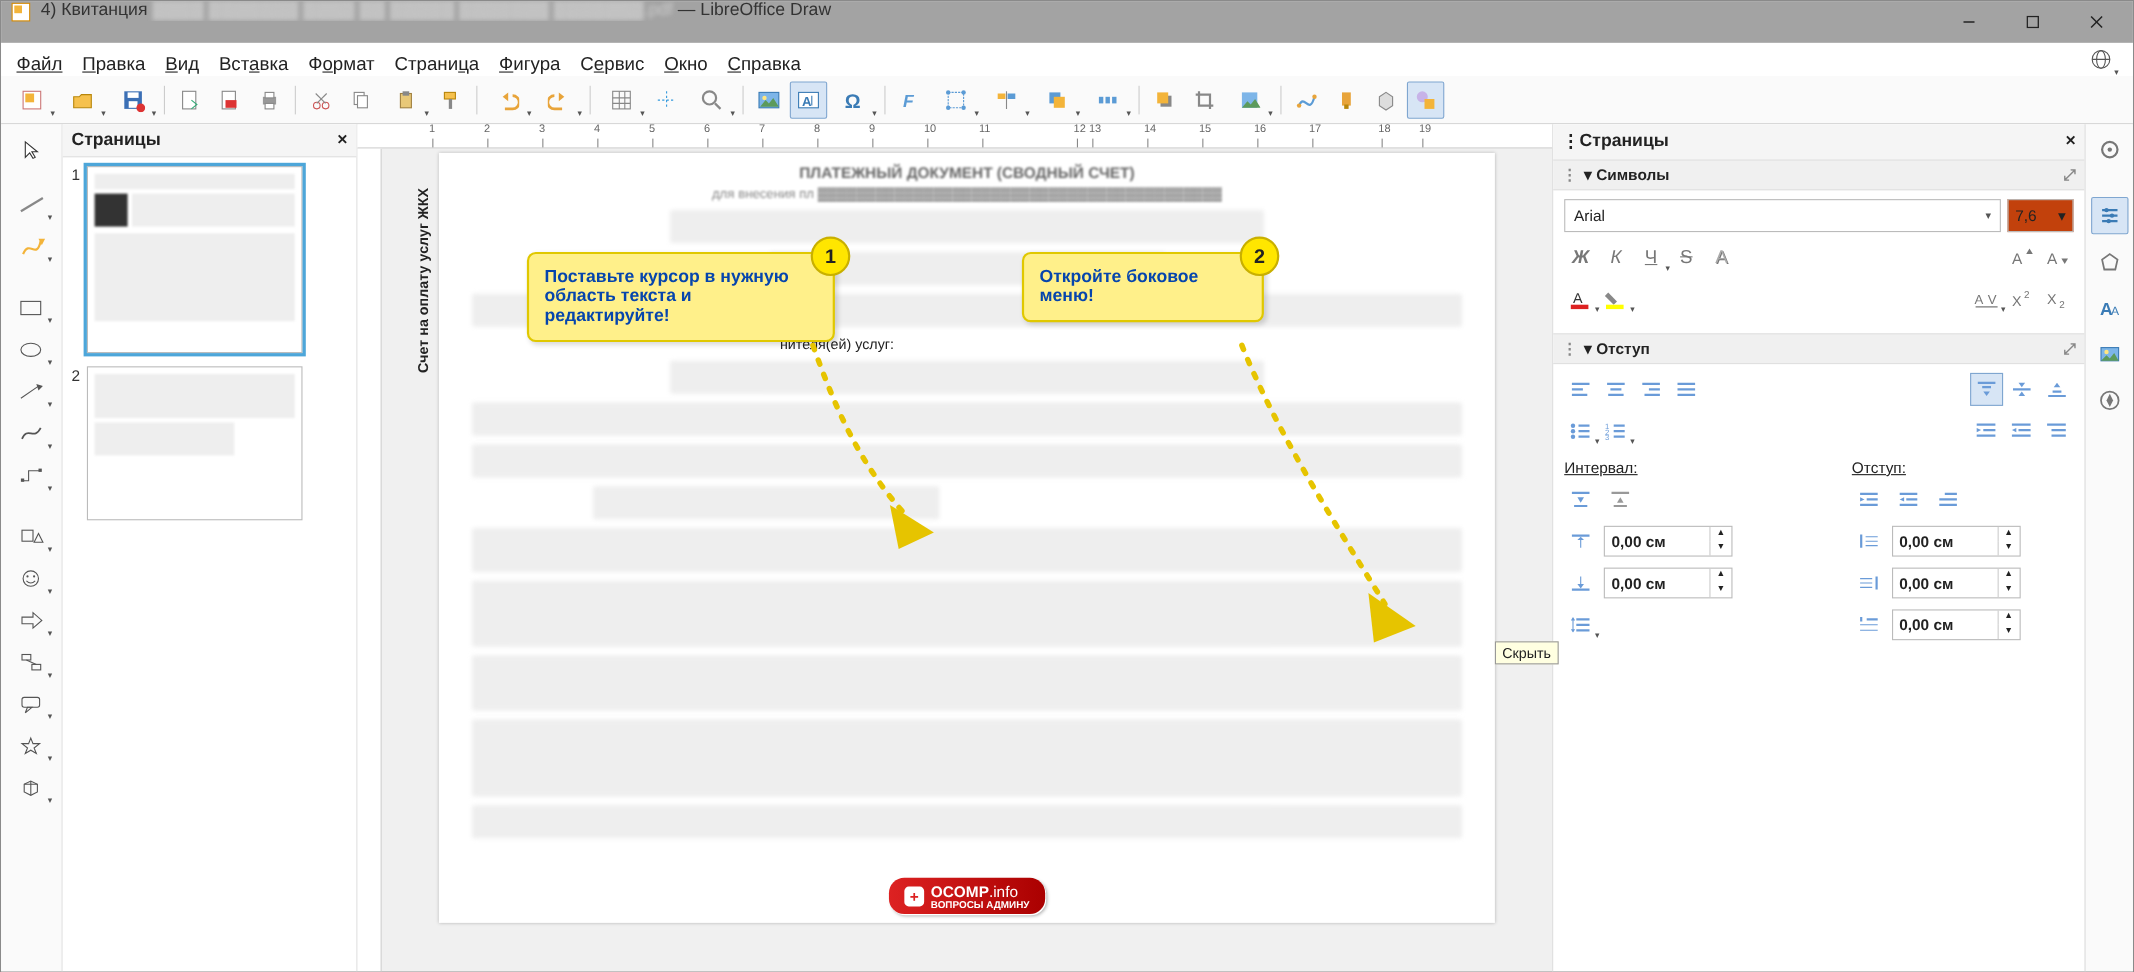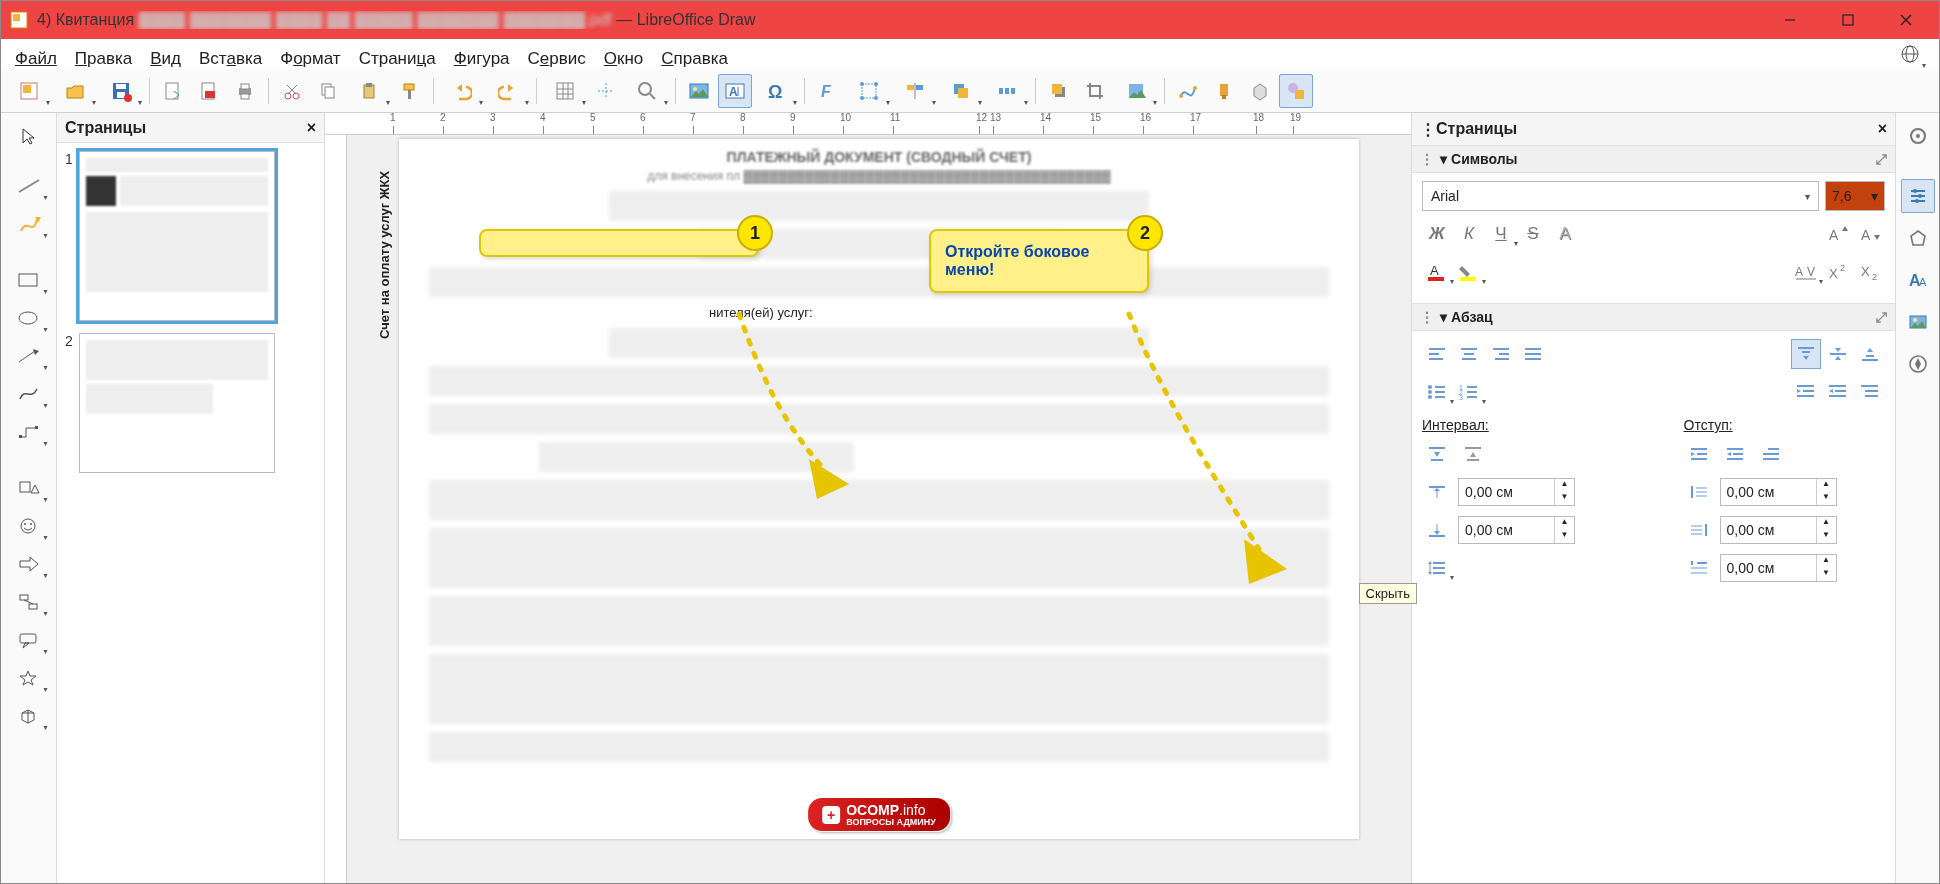--- a/index.html
+++ b/index.html
@@ -1,20 +1,20 @@
 <!DOCTYPE html>
 <html><head>
 <meta charset="utf-8">
 <style>
 * { box-sizing: border-box; margin: 0; padding: 0; font-family: "Segoe UI", Tahoma, sans-serif; }
 body { width: 1940px; height: 884px; background: #fff; overflow: hidden; font-size: 14px; color: #222; }
 .window { width: 1940px; height: 884px; border: 1px solid #8a8a8a; display: flex; flex-direction: column; }
 
 
-.titlebar { height: 38px; display: flex; align-items: center; padding: 0 4px 0 8px; background: #ef4444; }
+.titlebar { height: 38px; display: flex; align-items: flex-start; padding: 0 4px 0 8px; background: #a3a3a3; }
 .titlebar .app-icon { width: 20px; height: 20px; margin-right: 8px; display:inline-flex; align-items:center; justify-content:center; }
 .titlebar .title { flex: 1; font-size: 16px; color: #333; white-space: nowrap; overflow: hidden; }
 .titlebar .title .blur { color: #ccc; filter: blur(2px); }
 .titlebar .winbtns { display: flex; }
 .titlebar .winbtn { width: 58px; height: 38px; display:flex; align-items:center; justify-content:center; color:#222; }
 
 
 .menubar { height: 30px; display:flex; align-items:center; padding: 0 6px; gap: 2px; background:#fff; font-size: 17px; }
 .menuitem { padding: 2px 8px; cursor:default;margin-top:10px; }
 .menuitem u { text-decoration: underline; }
@@ -82,21 +82,21 @@
 .sb-body { padding:8px 10px; }
 .row { display:flex; align-items:center; gap:6px; margin-bottom:8px; }
 .font-sel { flex:1; height:30px; border:1px solid #bbb; background:#fff; padding:0 8px; display:flex; align-items:center; }
 .font-sel .dd { margin-left:auto; font-size:10px; color:#555; }
 .size-sel { width:60px; height:30px; border:1px solid #bbb; background:#c2410c; padding:0 6px; display:flex; align-items:center; }
 .ico-btn { width:30px; height:30px; display:flex; align-items:center; justify-content:center; position:relative; }
 .ico-btn .drop { right:-2px; }
 .cluster { display:flex; gap:2px; }
 .lbl { font-size:14px; text-decoration: underline; }
 .spin { display:flex; align-items:center; border:1px solid #bbb; height:28px; }
-.spin .val { width:95px; padding:0 6px; }
+.spin .val { width:95px; padding:0 6px;font-weight:bold; }
 .spin .btns { width:20px; display:flex; flex-direction:column; }
 .spin .btns span { height:13px; font-size:8px; text-align:center; border-left:1px solid #ccc; }
 .two-col { display:flex; gap:60px; }
 .two-col > div { flex:1; }
 .tooltip { position:absolute; background:#ffffe1; border:1px solid #999; padding:2px 6px; font-size:13px; }
 
 
 .watermark { position:absolute; bottom:8px; left:50%; transform:translateX(-50%); background: linear-gradient(90deg,#d22,#a00); color:#fff; font-weight:bold; padding:4px 14px; border-radius:14px; font-size:14px; box-shadow: 1px 1px 0 #fff, 2px 2px 3px rgba(0,0,0,0.3); display:flex; align-items:center; gap:6px; }
 .watermark .plus { background:#fff; color:#d22; width:18px; height:18px; border-radius:4px; display:flex; align-items:center; justify-content:center; font-weight:900; }
 .watermark .sub2 { font-size:9px; display:block; line-height:1; }
@@ -591,20 +591,21 @@
             <div class="blurblock"></div>
             <div class="blurblock short" style="width:35%;margin-left:110px;"></div>
             <div class="blurblock" style="height:40px"></div>
             <div class="blurblock" style="height:60px"></div>
             <div class="blurblock" style="height:50px"></div>
             <div class="blurblock" style="height:70px"></div>
             <div class="blurblock" style="height:30px"></div>
 
             <div class="callout" style="left:80px; top:90px; width:280px;">
               <div class="badge">1</div>
+              <span>Поставьте курсор в нужную область текста и редактируйте!</span>
             </div>
             <div class="callout" style="left:530px; top:90px; width:220px;">
               <div class="badge">2</div>
               <span>Откройте боковое меню!</span>
             </div>
 
             <svg class="arrow-path" style="left:330px; top:170px;" width="140" height="200">
               <path d="M10 5 C 30 60, 50 110, 95 160" fill="none" stroke="#e6c400" stroke-width="5" stroke-dasharray="4 10" stroke-linecap="round"></path>
               <polygon points="80,150 120,175 88,190" fill="#e6c400"></polygon>
             </svg>
@@ -720,21 +721,21 @@
                   <text x="12" y="17" font-size="9" fill="#777">2</text>
                 </svg>
               </div>
           </div>
         </div>
       </div>
 
       <div class="sb-section-h">
         <span class="grip">⋮</span>
         <span style="margin-right:4px">▾</span>
-        <span>Абзац</span>
+        <span>Отступ</span>
         <span class="expand">⤢</span>
       </div>
       <div class="sb-body">
         <div class="row" style="justify-content:space-between">
           <div class="cluster">
             <div class="ico-btn">
                 <svg width="18" height="14">
                   <line x1="1" y1="2" x2="17" y2="2" stroke="#6a9bd8" stroke-width="2"></line>
                   <line x1="1" y1="7" x2="11" y2="7" stroke="#6a9bd8" stroke-width="2"></line>
                   <line x1="1" y1="12" x2="15" y2="12" stroke="#6a9bd8" stroke-width="2"></line>

